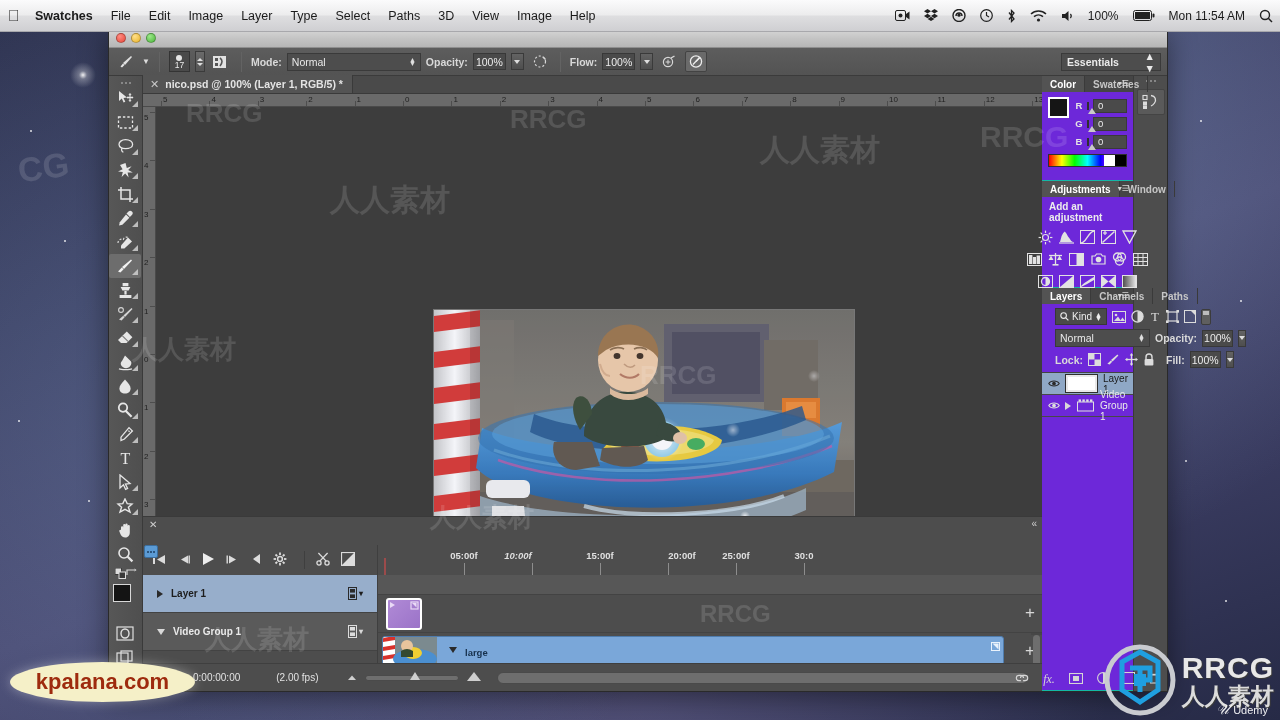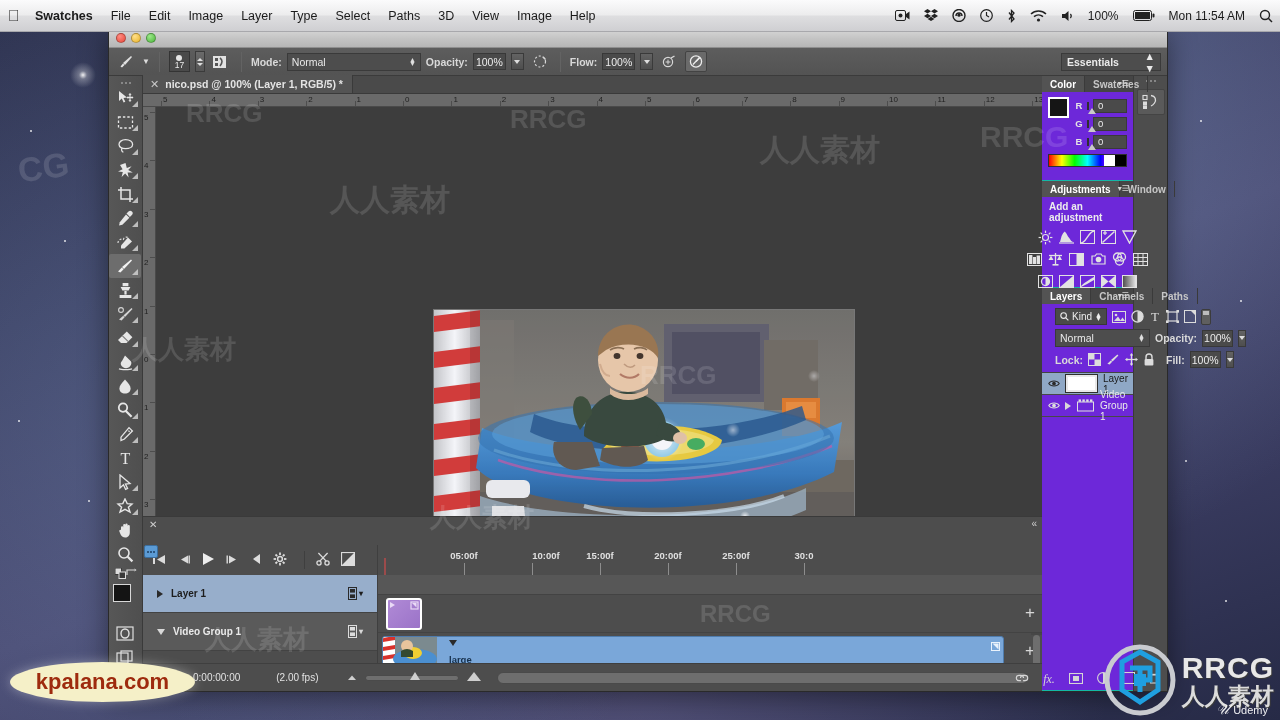--- a/index.html
+++ b/index.html
@@ -172,21 +172,21 @@
   .tri.dark { border-left-color:#2a2a2a; }
   .tri.dn.dark { border-top-color:#2a2a2a; border-left-color:transparent; }
 
   #tl-track { position:absolute; left:235px; top:58px; right:0; bottom:28px; background:#4d4d4d; }
   .trackrow { height:38px; border-bottom:1px solid #434343; position:relative; }
   #clip-layer1 { position:absolute; left:8px; top:3px; width:36px; height:32px;
      background:linear-gradient(135deg,#b08ad6,#9b73c8); border:2px solid #fff; border-radius:3px; }
   #clip-video { position:absolute; left:4px; top:3px; right:38px; height:32px;
      background:#7aa7d9; border:1px solid #4f7cad; border-radius:3px; display:flex; align-items:center; overflow:hidden; }
   #clip-video .thumb { width:54px; height:100%; overflow:hidden; position:relative; flex:0 0 54px; }
-  #clip-video .cname { margin-left:12px; font-size:9.5px; color:#17314d; font-weight:bold; display:flex; align-items:flex-start; gap:8px;flex-direction:column; }
+  #clip-video .cname { margin-left:12px; font-size:9.5px; color:#17314d; font-weight:bold; display:flex; align-items:flex-start; gap:8px; }
   .plusbtn { position:absolute; right:4px; top:10px; width:16px; height:16px; color:#d8d8d8;
      font-size:17px; line-height:15px; text-align:center; }
   #tl-footer { position:absolute; left:0; right:0; bottom:0; height:28px; background:#4d4d4d;
      border-top:1px solid #3f3f3f; display:flex; align-items:center; color:#e2e2e2; font-size:10px; }
   #tl-scroll { position:absolute; right:0; top:58px; width:11px; bottom:28px; background:#474747; }
   #tl-scroll .thumbbar { position:absolute; left:2px; top:2px; width:7px; height:44px; background:#6e6e6e; border-radius:4px; }
 
   
   #iconrail { position:absolute; right:0; top:47px; width:34px; bottom:0; background:#4d4d4d; border-left:1px solid #3a3a3a; }
   #iconrail .railbtn { width:28px; height:26px; margin:6px auto 0; background:#5a5a5a; border:1px solid #444;
@@ -806,25 +806,25 @@
             <rect x="0.5" y="0.5" width="13" height="13" fill="none" stroke="#dcdcdc" stroke-width="1.2"></rect>
             <polygon points="1,13 13,13 13,1" fill="#dcdcdc"></polygon>
           </svg>
       </span>
     </div>
     <div id="tl-vsep"></div>
 
     <div id="tl-ruler">
         <span class="tmark" style="left: 86px;">05:00f</span>
         <span class="tline" style="left: 86px;"></span>
-        <span class="tmark" style="left: 168px;">10:00f</span>
+        <span class="tmark" style="left: 140px; font-style: italic;">10:00f</span>
         <span class="tline" style="left: 154px;"></span>
         <span class="tmark" style="left: 222px;">15:00f</span>
         <span class="tline" style="left: 222px;"></span>
-        <span class="tmark" style="left: 290px;">20:00f</span>
+        <span class="tmark" style="left: 304px;">20:00f</span>
         <span class="tline" style="left: 290px;"></span>
         <span class="tmark" style="left: 358px;">25:00f</span>
         <span class="tline" style="left: 358px;"></span>
         <span class="tmark" style="left: 426px;">30:0</span>
         <span class="tline" style="left: 426px;"></span>
       </div>
     <div id="playhead" style="left:1px; top:28px; position:absolute;">
       <div id="phhead">
           <span></span>
           <span></span>

